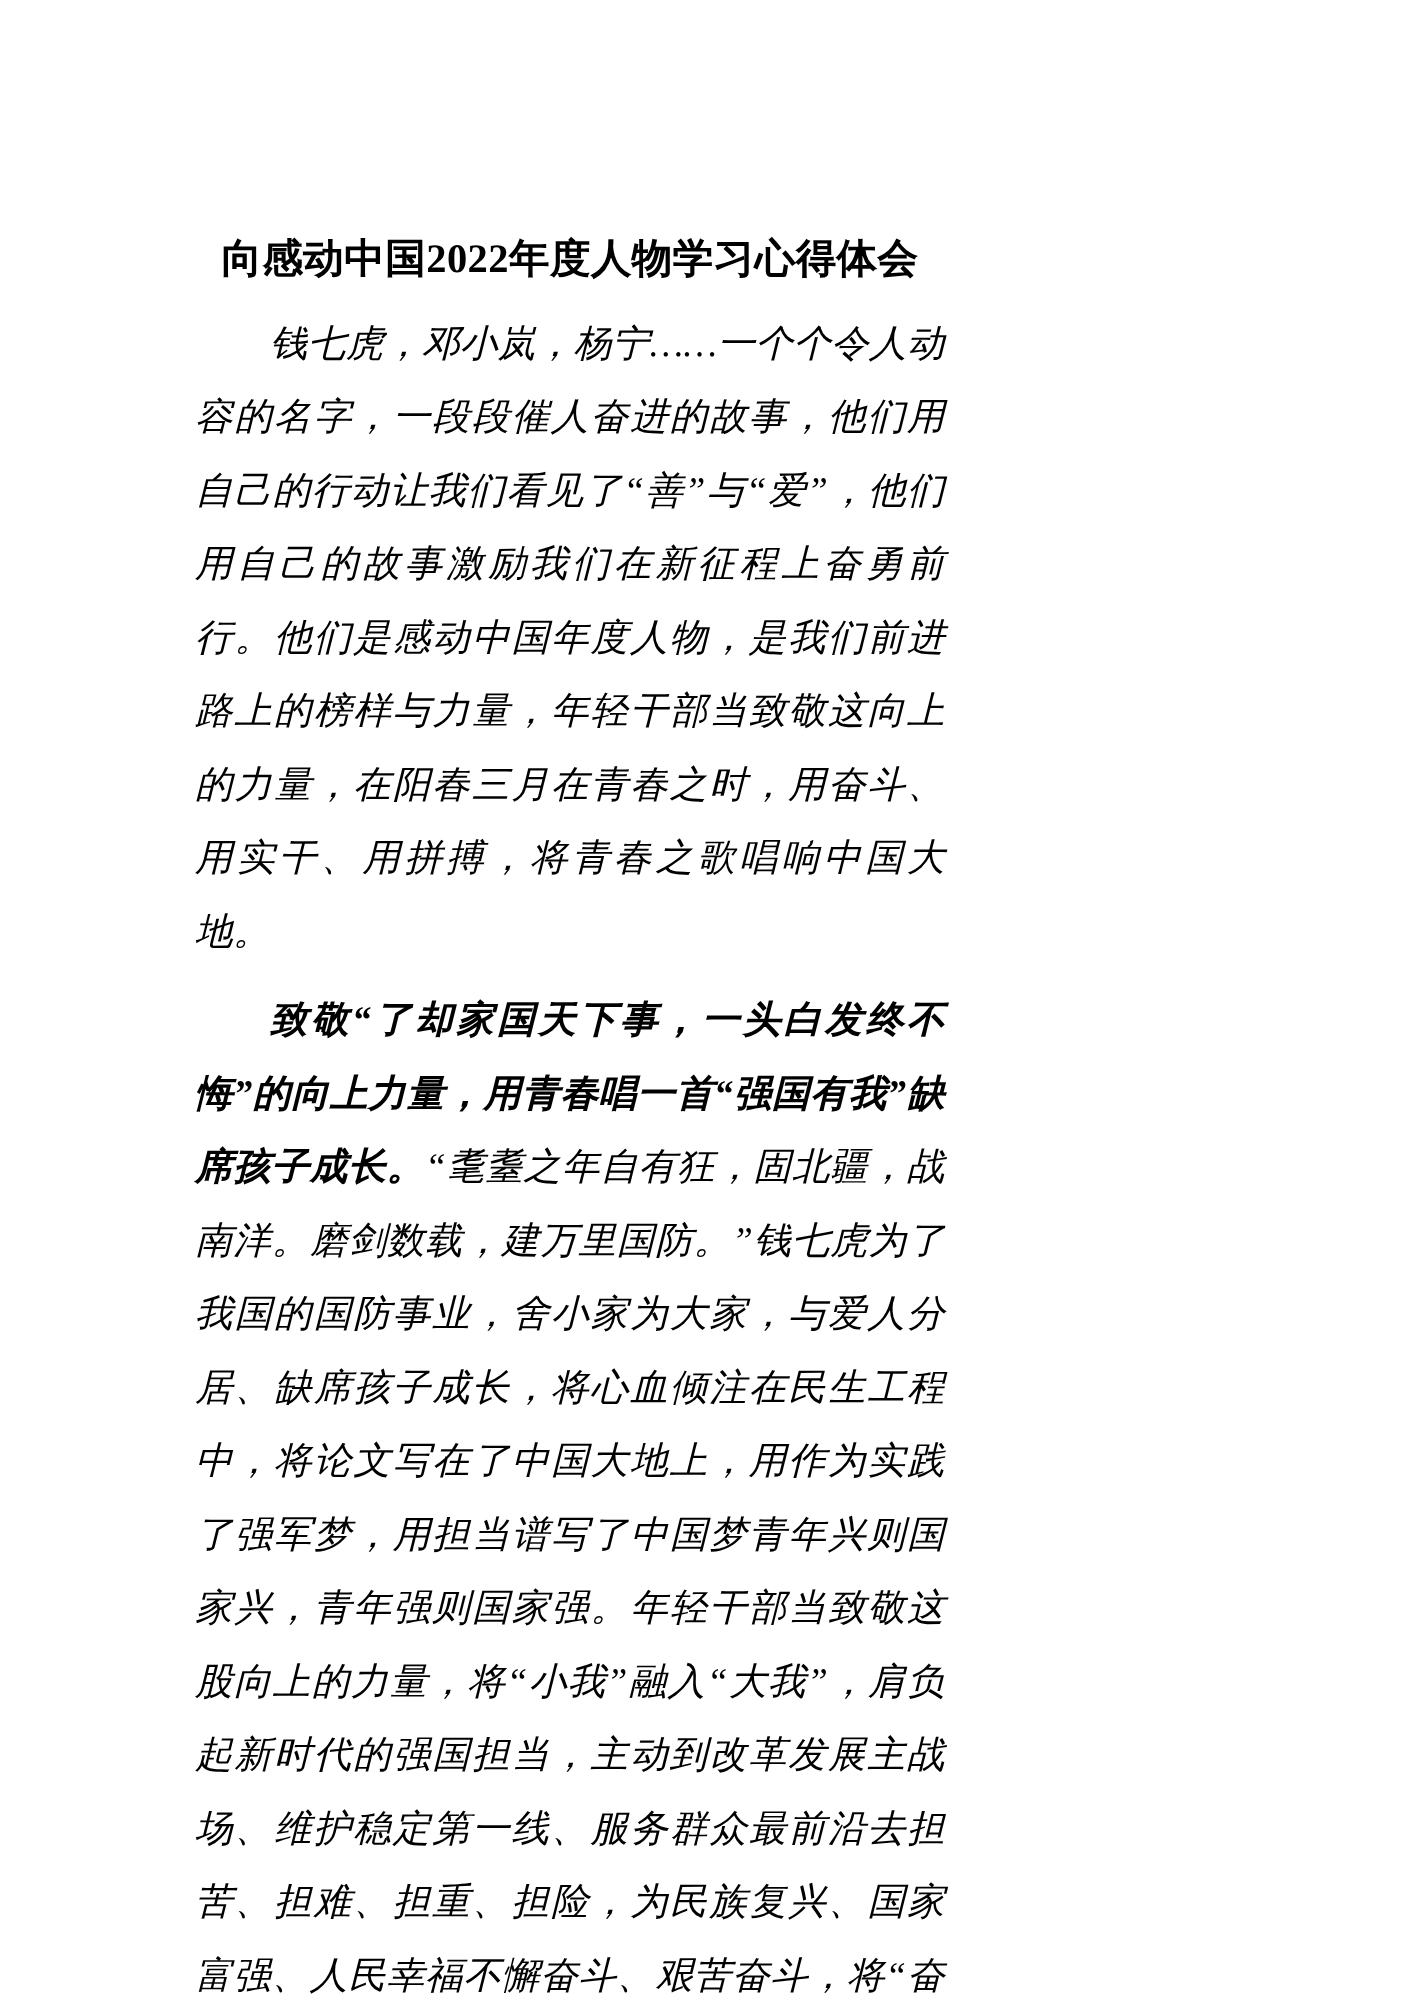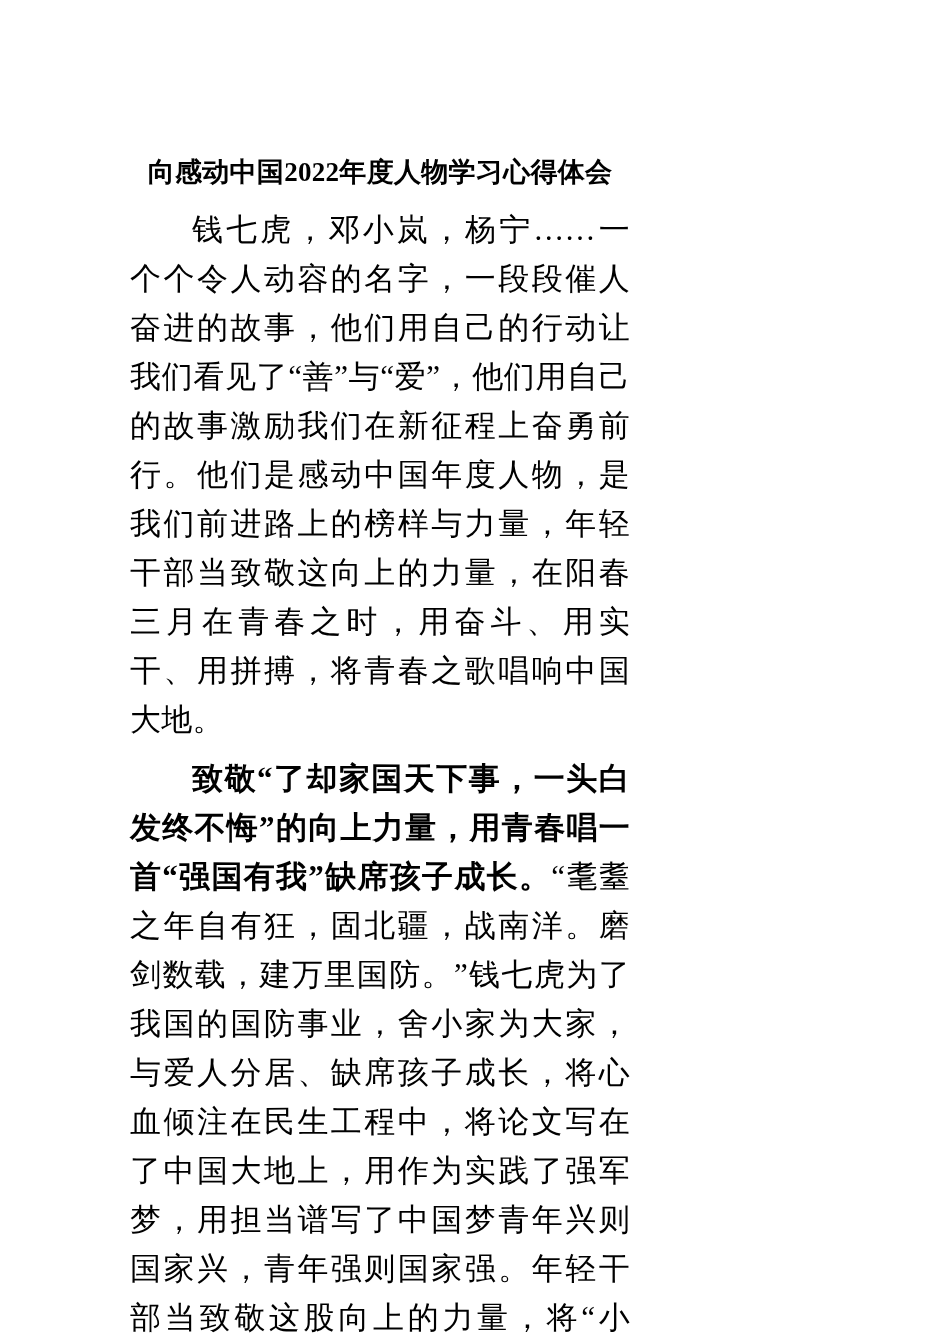--- a/index.html
+++ b/index.html
@@ -26,28 +26,29 @@
     margin: 0 0 8px 0;
     font-size: 27px;
     font-weight: 700;
     line-height: 49px;
     text-align: center;
     letter-spacing: 0.3px;
     white-space: nowrap;
   }
   .doc-body p {
     margin: 0 0 10px 0;
-    font-size: 31px;
+    font-size: 25px;
     line-height: 49px;
     letter-spacing: 0.3px;
     text-indent: 2em;
     text-align: justify;
     text-justify: inter-ideograph;
     word-break: normal;
     line-break: strict;
+    font-style: italic;
   }
   .doc-body p:last-child {
     margin-bottom: 0;
   }
   .bold {
     font-weight: 700;
   }
 </style>
 </head>
 <body>

